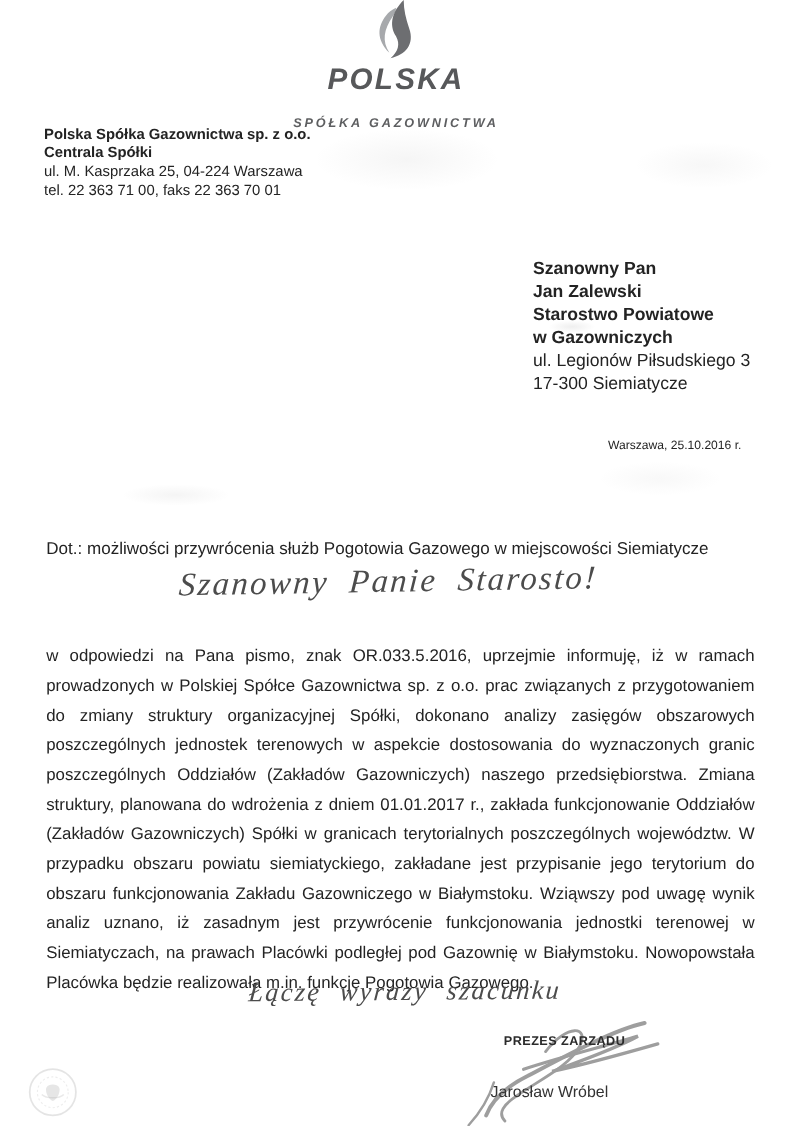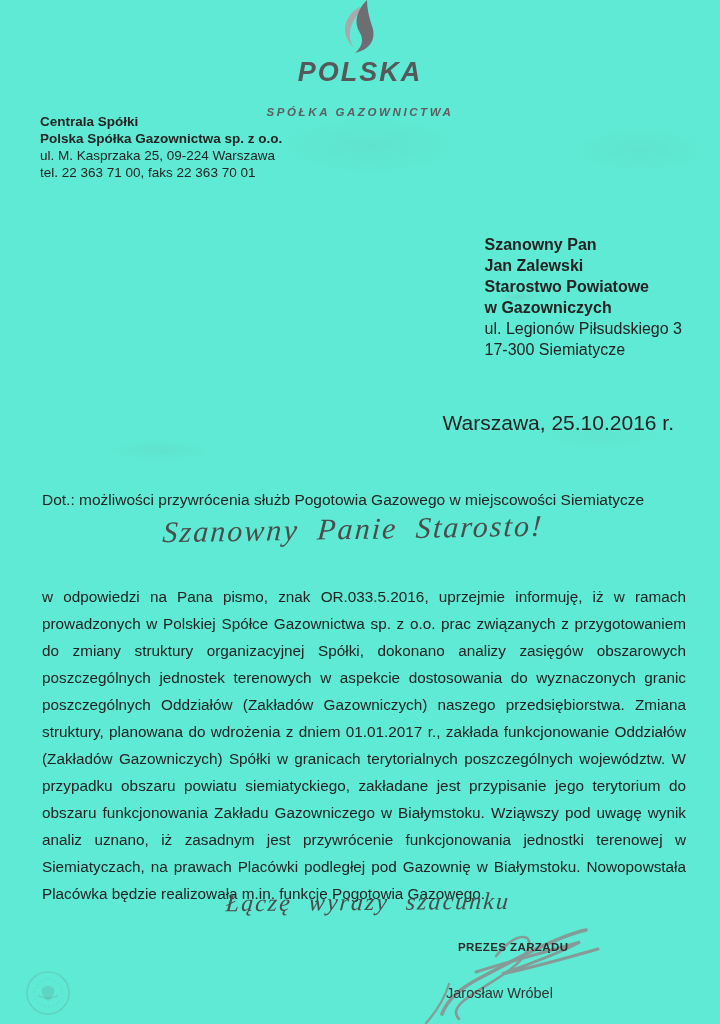--- a/index.html
+++ b/index.html
@@ -1,21 +1,21 @@
 <!DOCTYPE html>
 <html lang="pl"><head>
 <meta charset="utf-8">
 <title>Scanned letter</title>
 <style>
   html,body{margin:0;padding:0;background:#e8e8e8;}
   .page{
     position:relative;
     width:720px;height:1024px;
     margin:0 auto;
-    background:#5eead4;
+    background:#ffffff;
     font-family:"Liberation Sans",sans-serif;
     color:#232323;
     overflow:hidden;
   }
   
   .scan-noise{
     position:absolute;inset:0;pointer-events:none;
     background:
       radial-gradient(ellipse 120px 40px at 370px 145px, rgba(120,120,120,.07), transparent 70%),
       radial-gradient(ellipse 90px 30px at 640px 150px, rgba(120,120,120,.06), transparent 70%),
@@ -36,21 +36,21 @@
     font-size:11.5px;font-weight:bold;font-style:italic;
     letter-spacing:2.6px;color:#5d5e60;
   }
   
   .sender{position:absolute;left:40px;top:113px;font-size:13.5px;line-height:17px;}
   .sender .b{font-weight:bold;}
   
   .recipient{position:absolute;right:38px;top:234px;text-align:left;font-size:16px;line-height:21px;}
   .recipient .b{font-weight:bold;}
   
-  .dateline{position:absolute;right:46px;top:399px;font-size:21px;margin-top:12px;}
+  .dateline{position:absolute;right:46px;top:399px;font-size:11px;}
   
   .subject{position:absolute;left:42px;top:491px;font-size:15.5px;}
   
   .hand{
     font-family:"Liberation Serif",serif;
     font-style:italic;
     color:#4c4c4c;
     letter-spacing:2px;
     word-spacing:9px;
     white-space:nowrap;
@@ -88,23 +88,23 @@
   <div class="logo">
     <svg class="flame" width="46" height="56" viewBox="0 0 46 56" aria-hidden="true">
       <path d="M14 14 C6 24 5 36 17 48 C10 37 12 27 20 15 C22 12 23 10 23 7 C19 9 16 11 14 14 Z" fill="#a7a9ac"></path>
       <path d="M30 0 C20 10 16 22 23 33 C27 40 25 47 18 53 C32 50 40 40 35 26 C32 17 30 9 30 0 Z" fill="#6d6e71"></path>
     </svg>
     <div class="logo-title">POLSKA</div>
     <div class="logo-subtitle">SPÓŁKA GAZOWNICTWA</div>
   </div>
 
   <div class="sender">
+    <div class="b">Polska Spółka Gazownictwa sp. z o.o.</div>
     <div class="b">Centrala Spółki</div>
-    <div class="b">Polska Spółka Gazownictwa sp. z o.o.</div>
-    <div>ul. M. Kasprzaka 25, 09-224 Warszawa</div>
+    <div>ul. M. Kasprzaka 25, 04-224 Warszawa</div>
     <div>tel. 22 363 71 00, faks 22 363 70 01</div>
   </div>
 
   <div class="recipient">
     <div class="b">Szanowny Pan</div>
     <div class="b">Jan Zalewski</div>
     <div class="b">Starostwo Powiatowe</div>
     <div class="b">w Gazowniczych</div>
     <div>ul. Legionów Piłsudskiego 3</div>
     <div>17-300 Siemiatycze</div>

